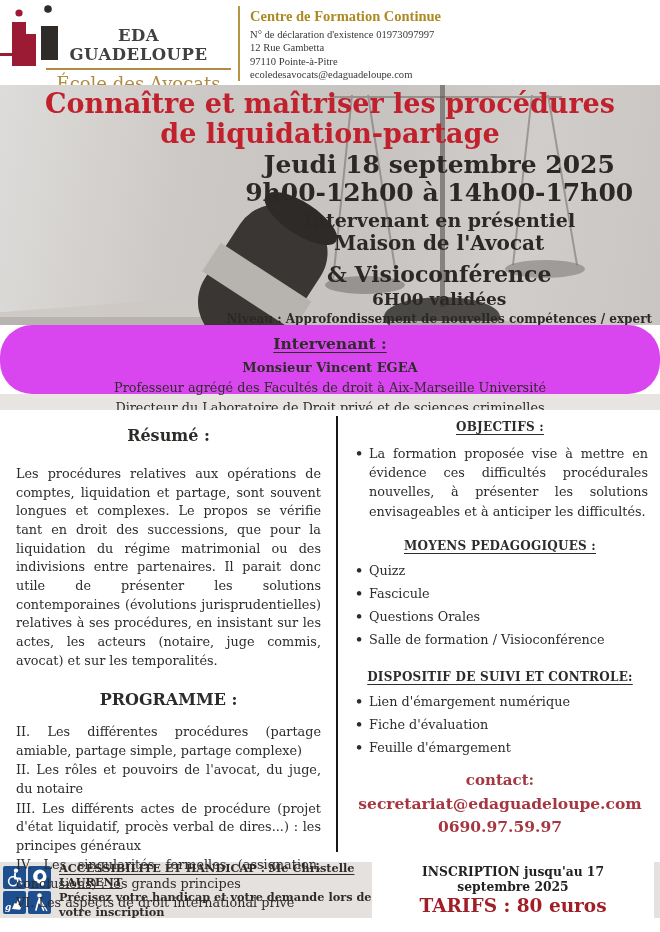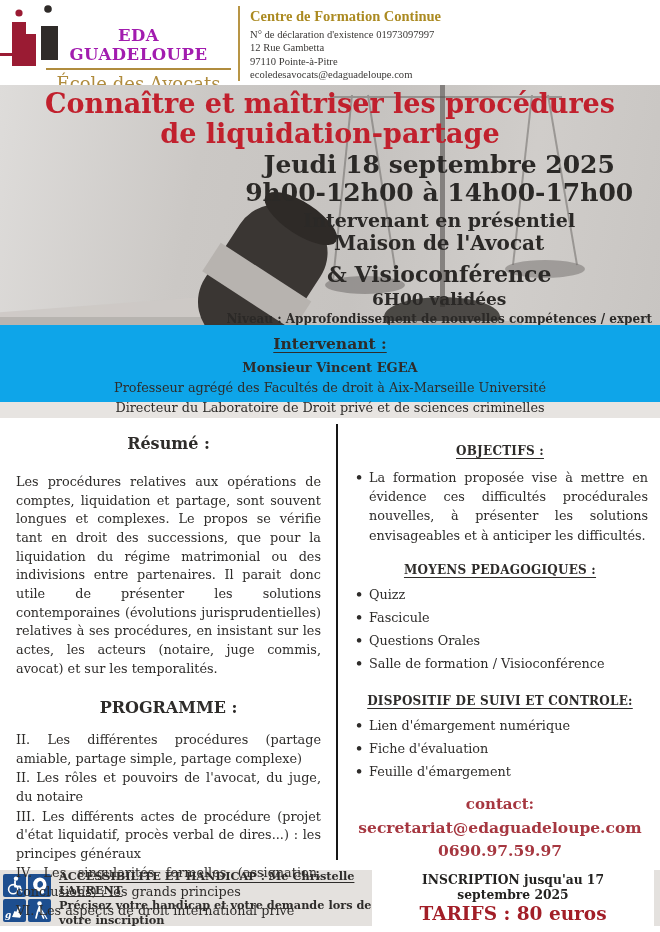--- a/index.html
+++ b/index.html
@@ -5,21 +5,21 @@
   html,body{margin:0;padding:0;background:#fff;}
   .page{position:relative;width:660px;height:932px;background:#fff;overflow:hidden;
         font-family:"DejaVu Serif","Liberation Serif",serif;color:#2e2c2a;}
 
   
   .header{height:85px;display:flex;background:#fff;position:relative;}
   .logo-block{width:238px;position:relative;}
   .logo-mark{position:absolute;left:8px;top:4px;}
   .logo-redline{position:absolute;left:0;top:53px;width:26px;height:3px;background:#9a1b33;}
   .logo-text{position:absolute;left:46px;top:26px;width:185px;text-align:center;}
-  .org-name{font-size:16.5px;font-weight:bold;letter-spacing:0.5px;color:#a21caf;
+  .org-name{font-size:16.5px;font-weight:bold;letter-spacing:0.5px;color:#404040;
             border-bottom:2px solid #b08c3e;padding-bottom:4px;display:inline-block;}
   .org-sub{font-size:18px;color:#b08c3e;margin-top:3px;}
   .gold-divider{width:2px;background:#b89545;margin:6px 0 4px 0;}
   .contact-block{flex:1;padding:7px 6px 8px 10px;
         font-family:Liberation Serif, serif;line-height:1.28;}
   .cfc-title{font-size:14.5px;font-weight:bold;color:#ab8a21;margin-bottom:2px;}
   .contact-line{font-size:10.6px;color:#3a3836;}
   .tf-label{color:#c0762b;font-weight:bold;}
 
   
@@ -32,32 +32,32 @@
   .date-block{position:absolute;z-index:2;right:8px;top:66px;text-align:center;color:#2b2927;}
   .d-date{font-size:25px;font-weight:bold;line-height:1.1;}
   .d-time{font-size:25px;font-weight:bold;line-height:1.15;}
   .d-mode{font-size:19px;font-weight:bold;margin-top:2px;}
   .d-place{font-size:20px;font-weight:bold;}
   .d-visio{font-size:22px;font-weight:bold;margin-top:6px;}
   .d-hours{font-size:17px;font-weight:bold;margin-top:2px;}
   .d-level{font-size:12px;font-weight:bold;margin-top:3px;}
 
   
-  .speaker{height:77px;background:#0ea5e9;text-align:center;padding-top:9px;box-sizing:border-box;}
+  .speaker{height:69px;background:#d946ef;text-align:center;padding-top:9px;box-sizing:border-box;border-radius:32px;}
   .speaker-h{font-size:15.5px;font-weight:bold;text-decoration:underline;text-underline-offset:3px;}
   .speaker-name{font-size:13px;font-weight:bold;margin-top:7px;}
   .speaker-line{font-size:12.8px;margin-top:5px;}
 
   .gray-strip{height:16px;background:#e7e4e1;}
 
   
   .main{position:relative;height:452px;display:flex;background:#fff;}
   .col-divider{position:absolute;left:336px;top:6px;bottom:10px;width:2px;background:#161616;}
   .col-left{width:336px;box-sizing:border-box;padding:16px 15px 0 16px;}
-  .col-right{flex:1;box-sizing:border-box;padding:26px 12px 0 16px;}
+  .col-right{flex:1;box-sizing:border-box;padding:10px 12px 0 16px;}
 
   .sec-h{ text-align:center;font-weight:bold;font-size:16px;
           text-underline-offset:3px;}
   .sec-h-sm{text-align:center;font-weight:bold;font-size:12px;
           text-decoration:underline;text-underline-offset:3px;letter-spacing:.02em;}
   .resume-text{margin-top:20px;font-size:12.8px;line-height:1.46;text-align:justify;}
   .prog-h{margin-top:20px;}
   .prog-list{margin-top:14px;}
   .prog-item{font-size:12.8px;line-height:1.45;text-align:justify;margin-bottom:1px;}
 

